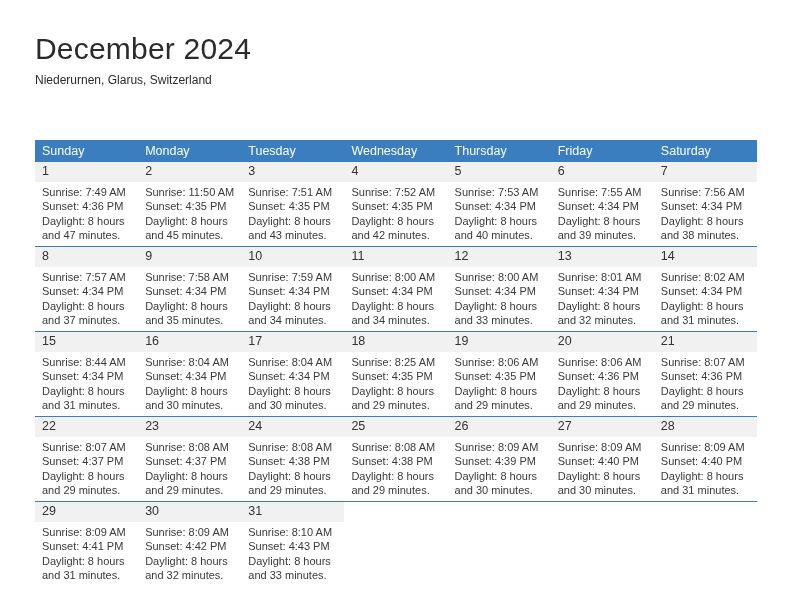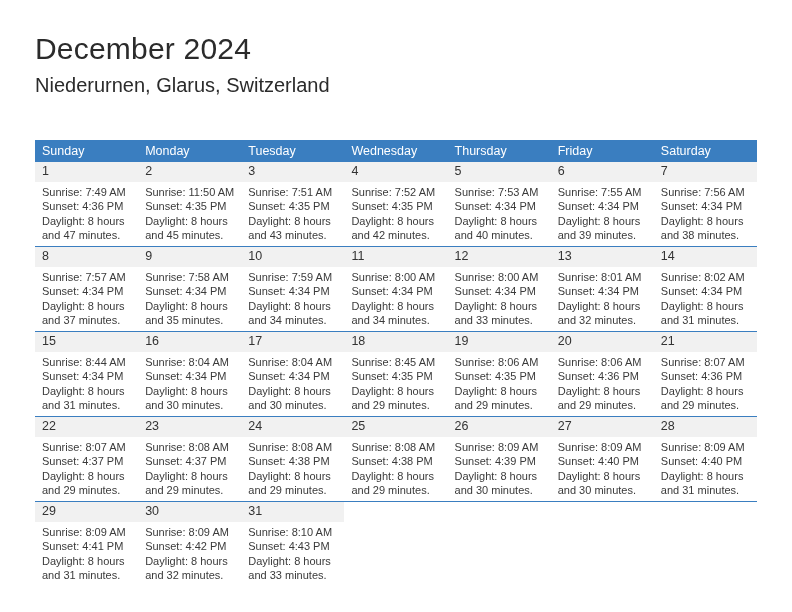--- a/index.html
+++ b/index.html
@@ -70,21 +70,21 @@
   }
   .cal-title {
     font-size: 30px;
     font-weight: normal;
     color: #2b2b2b;
     line-height: 1.1;
     margin: 0;
     letter-spacing: 0.2px;
   }
   .cal-subtitle {
-    font-size: 20px;
+    font-size: 12px;
     color: #2b2b2b;
     margin: 9px 0 0 0;
     line-height: 1.1;
   }
 
   
   .cal-wrap {
     position: absolute;
     left: 35px;
     top: 104px;
@@ -367,21 +367,21 @@
                   <div>Sunset: 4:34 PM</div>
                   <div>Daylight: 8 hours</div>
                   <div>and 30 minutes.</div>
                 </div>
               </div>
             </td>
           <td>
               <div class="cell-inner">
                 <div class="daynum">18</div>
                 <div class="detail">
-                  <div>Sunrise: 8:45 AM</div>
+                  <div>Sunrise: 8:25 AM</div>
                   <div>Sunset: 4:35 PM</div>
                   <div>Daylight: 8 hours</div>
                   <div>and 29 minutes.</div>
                 </div>
               </div>
             </td>
           <td>
               <div class="cell-inner">
                 <div class="daynum">19</div>
                 <div class="detail">

